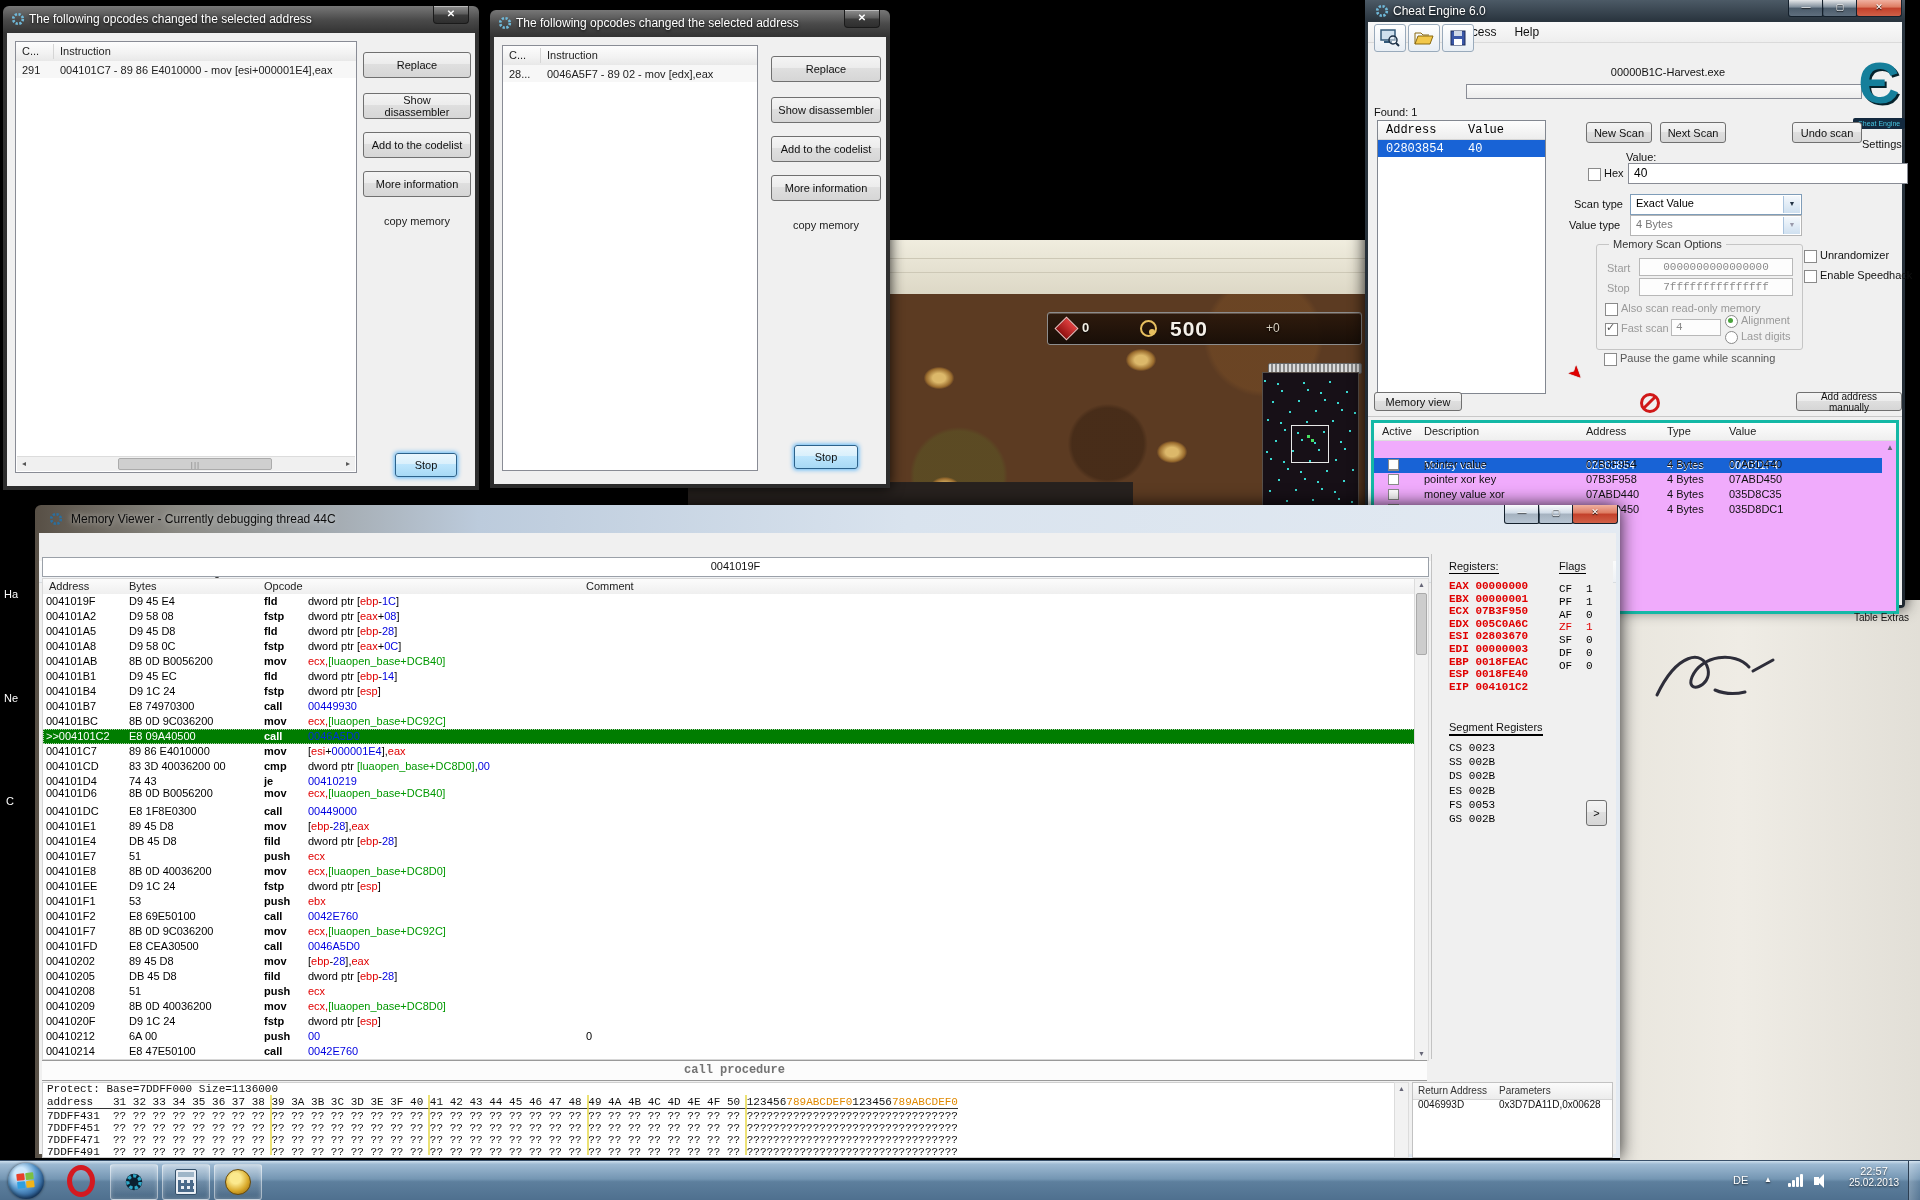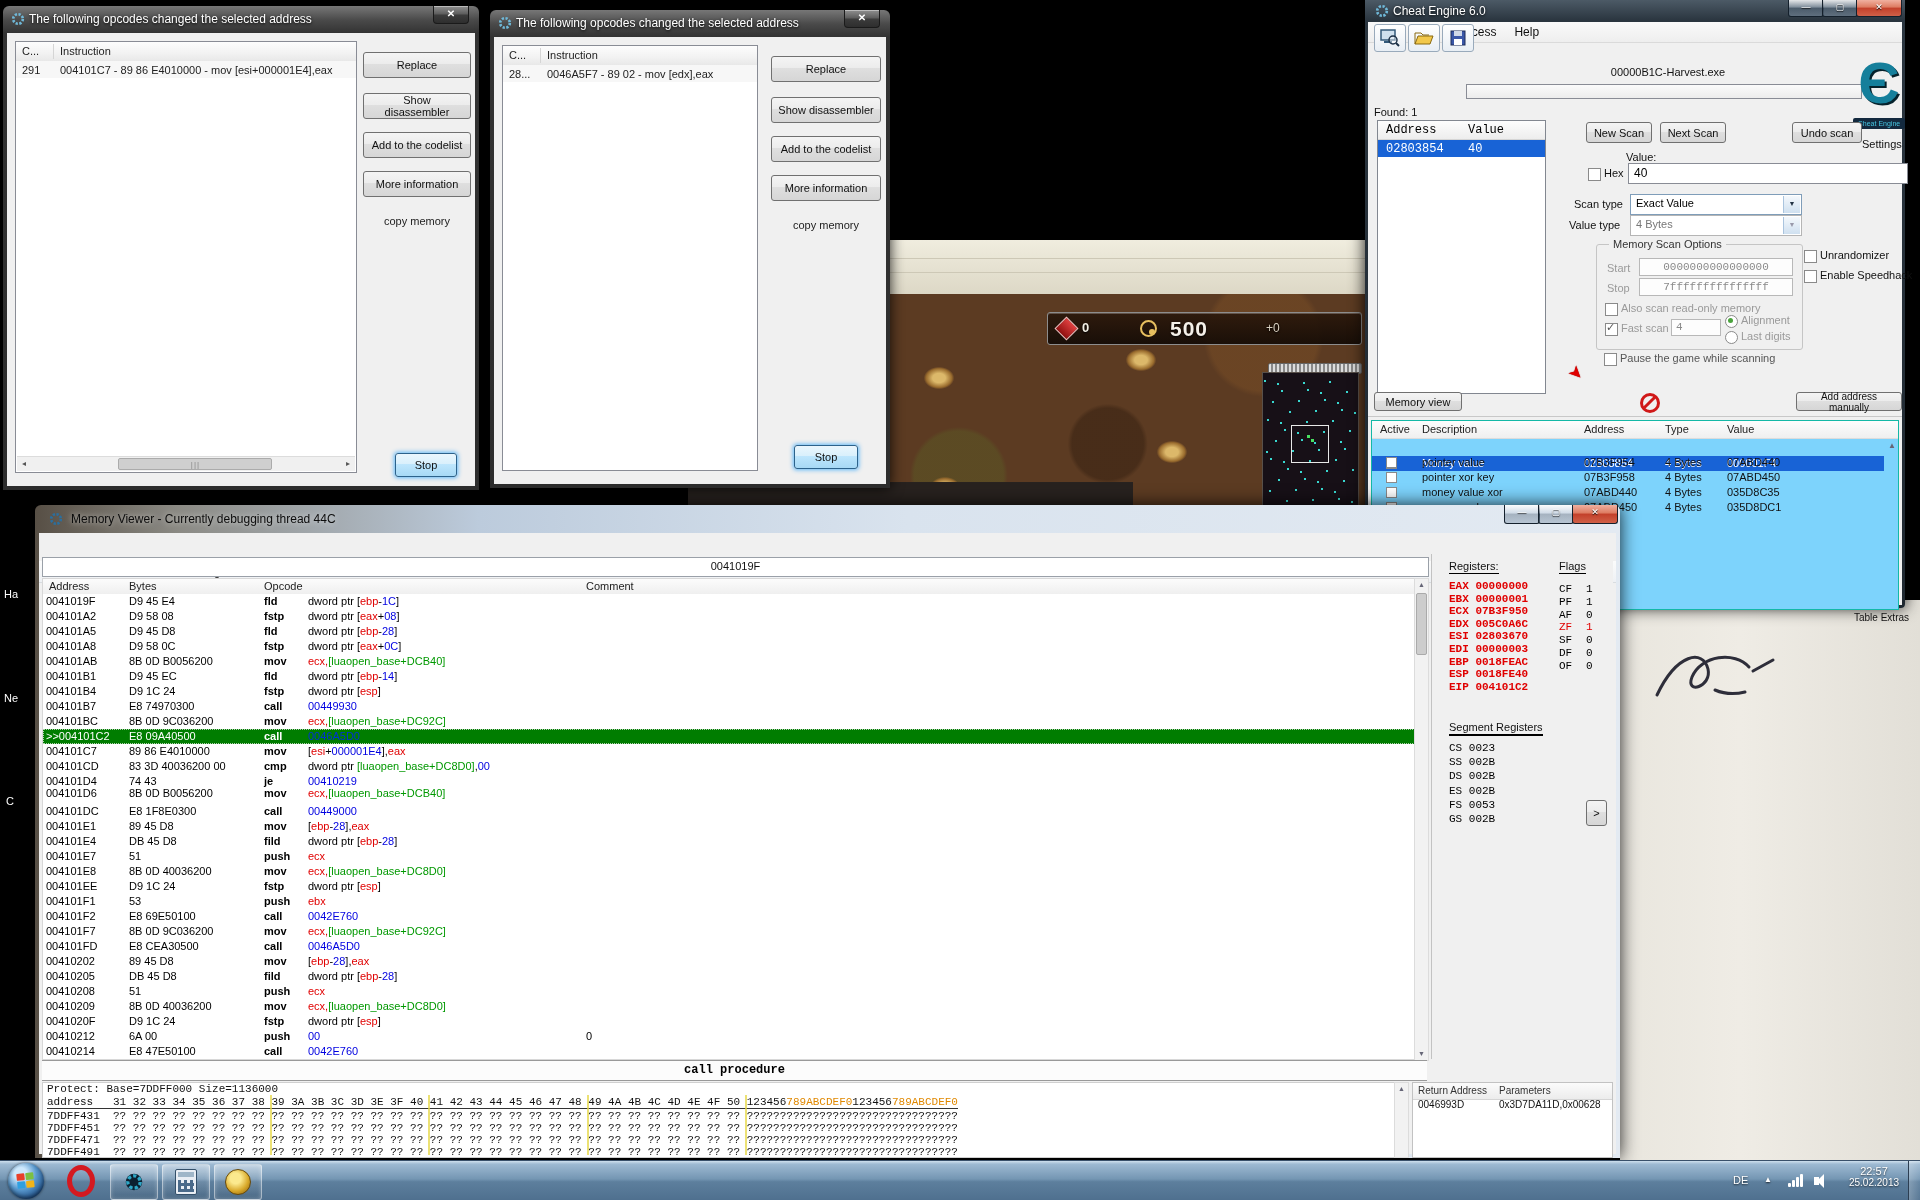--- a/index.html
+++ b/index.html
@@ -115,21 +115,21 @@
   .sthumb{position:absolute;left:1px;right:1px;background:#cdcdcd;border:1px solid #aaa;border-radius:2px;}
   #mv-regpanel{position:absolute;left:1396px;top:49px;width:181px;height:505px;background:#f0f0f0;border-left:1px solid #c2c2c2;}
   .panel-h{position:absolute;font-size:11px;color:#111;border-bottom:1px solid #000;padding-bottom:1px;}
   .regline{position:absolute;left:17px;font-family:"Liberation Mono",monospace;font-size:11px;font-weight:bold;color:#e00000;white-space:pre;}
   .flagline{position:absolute;left:127px;font-family:"Liberation Mono",monospace;font-size:11px;color:#000;}
   .flagline .fv{position:absolute;left:27px;}
   .flagline.hl{color:#e00000;}
   .segline{position:absolute;left:17px;font-family:"Liberation Mono",monospace;font-size:11px;color:#000;white-space:pre;}
   #callbar{position:absolute;left:7px;top:555px;width:1385px;height:19px;background:#fcfcfc;
     border-top:1px solid #999;border-bottom:1px solid #999;text-align:center;
-    font-family:"Liberation Mono",monospace;font-size:12px;font-weight:bold;color:#000000;line-height:18px;}
+    font-family:"Liberation Mono",monospace;font-size:12px;font-weight:bold;color:#737373;line-height:18px;}
   #hexpanel{position:absolute;left:7px;top:577px;width:1352px;height:74px;background:#fff;border:1px solid #d0d0d0;
     font-family:Liberation Mono, monospace;font-size:11px;color:#111;overflow:hidden;text-align:center;}
   .hexline{position:absolute;left:4px;white-space:pre;}
   #hex-header{position:absolute;left:4px;top:13px;white-space:pre;border-bottom:1px solid #333;}
   .hex-or{color:#e08800;}
   .ysep{position:absolute;top:12px;bottom:2px;width:2px;background:rgba(230,215,70,.75);}
   #hex-vscroll{position:absolute;left:1359px;top:577px;width:13px;height:74px;background:#f2f2f2;border:1px solid #dcdcdc;}
   #stackpanel{position:absolute;left:1377px;top:577px;width:199px;height:74px;background:#fff;border:1px solid #c2c2c2;}
   #stackpanel .sh{position:absolute;left:0;right:0;top:0;height:16px;background:linear-gradient(180deg,#fbfbfb,#ececec);border-bottom:1px solid #d5d5d5;}
   #stackpanel .shc{position:absolute;top:2px;font-size:10px;color:#333;}
@@ -395,21 +395,21 @@
     <span class="lbl" style="left:452px;top:247px;">Enable Speedhack</span>
 
     <span class="redarrow" style="left:202px;top:342px;">➤</span>
 
     <button class="btn7" style="left:6px;top:370px;width:88px;height:19px;">Memory view</button>
     <span class="noicon" style="left:272px;top:371px;"></span>
     <button class="btn7" style="left:428px;top:370px;width:106px;height:19px;font-size:10px;">Add address manually</button>
 
     <div class="abs" style="left:0;top:394px;right:0;height:1px;background:#c8c8c8;"></div>
 
-    <div class="abs" style="left:3px;top:398px;right:3px;height:188px;background:#7dd3fc;border:1px solid #14b8a6;">
+    <div class="abs" style="left:3px;top:398px;right:3px;height:188px;background:#f0abfc;border:3px solid #14b8a6;">
       <div class="abs" style="left:0;right:0;top:0;height:17px;background:linear-gradient(180deg,#fdfdfd,#efefef);border-bottom:1px solid #dcdcdc;">
         <span class="colh" style="left:8px;">Active</span>
         <span class="colh" style="left:50px;">Description</span>
         <span class="colh" style="left:212px;">Address</span>
         <span class="colh" style="left:293px;">Type</span>
         <span class="colh" style="left:355px;">Value</span>
       </div>
       <div class="abs" style="left:0;right:14px;top:19px;bottom:0;" id="ce-addr-rows">
           <div class="arow sel" style="top: 16px;">
             <span class="cb arow-cb"></span>

